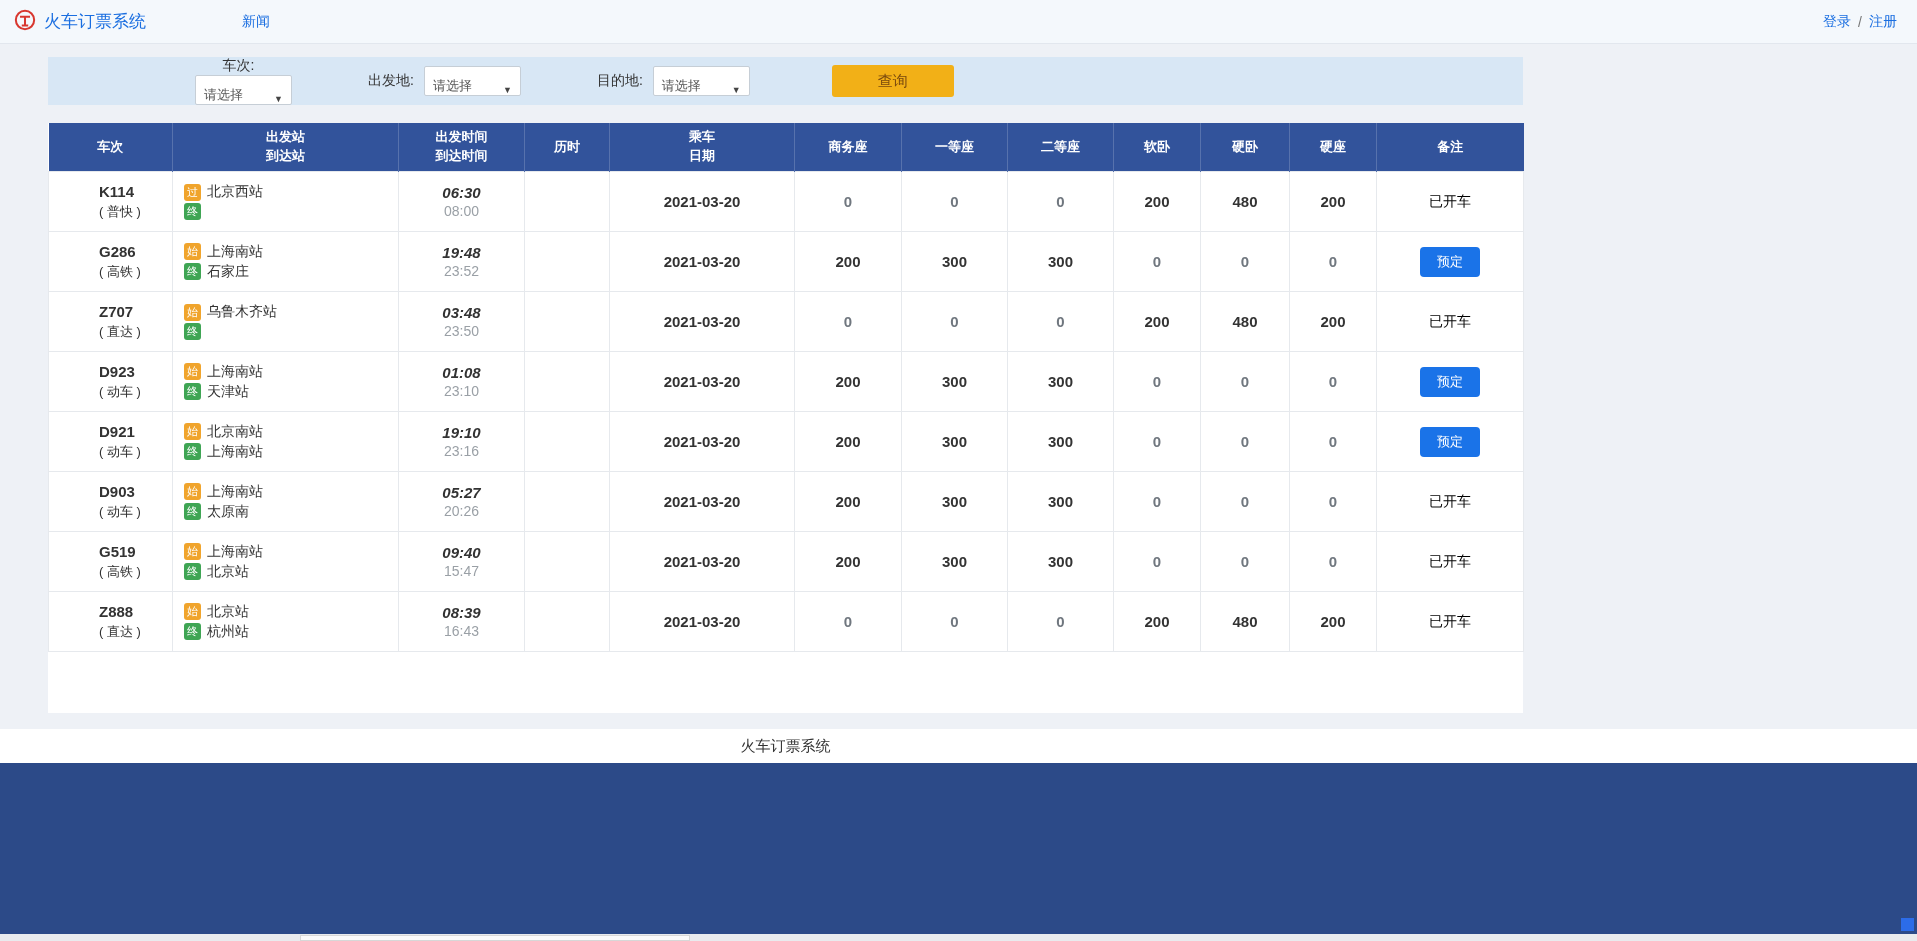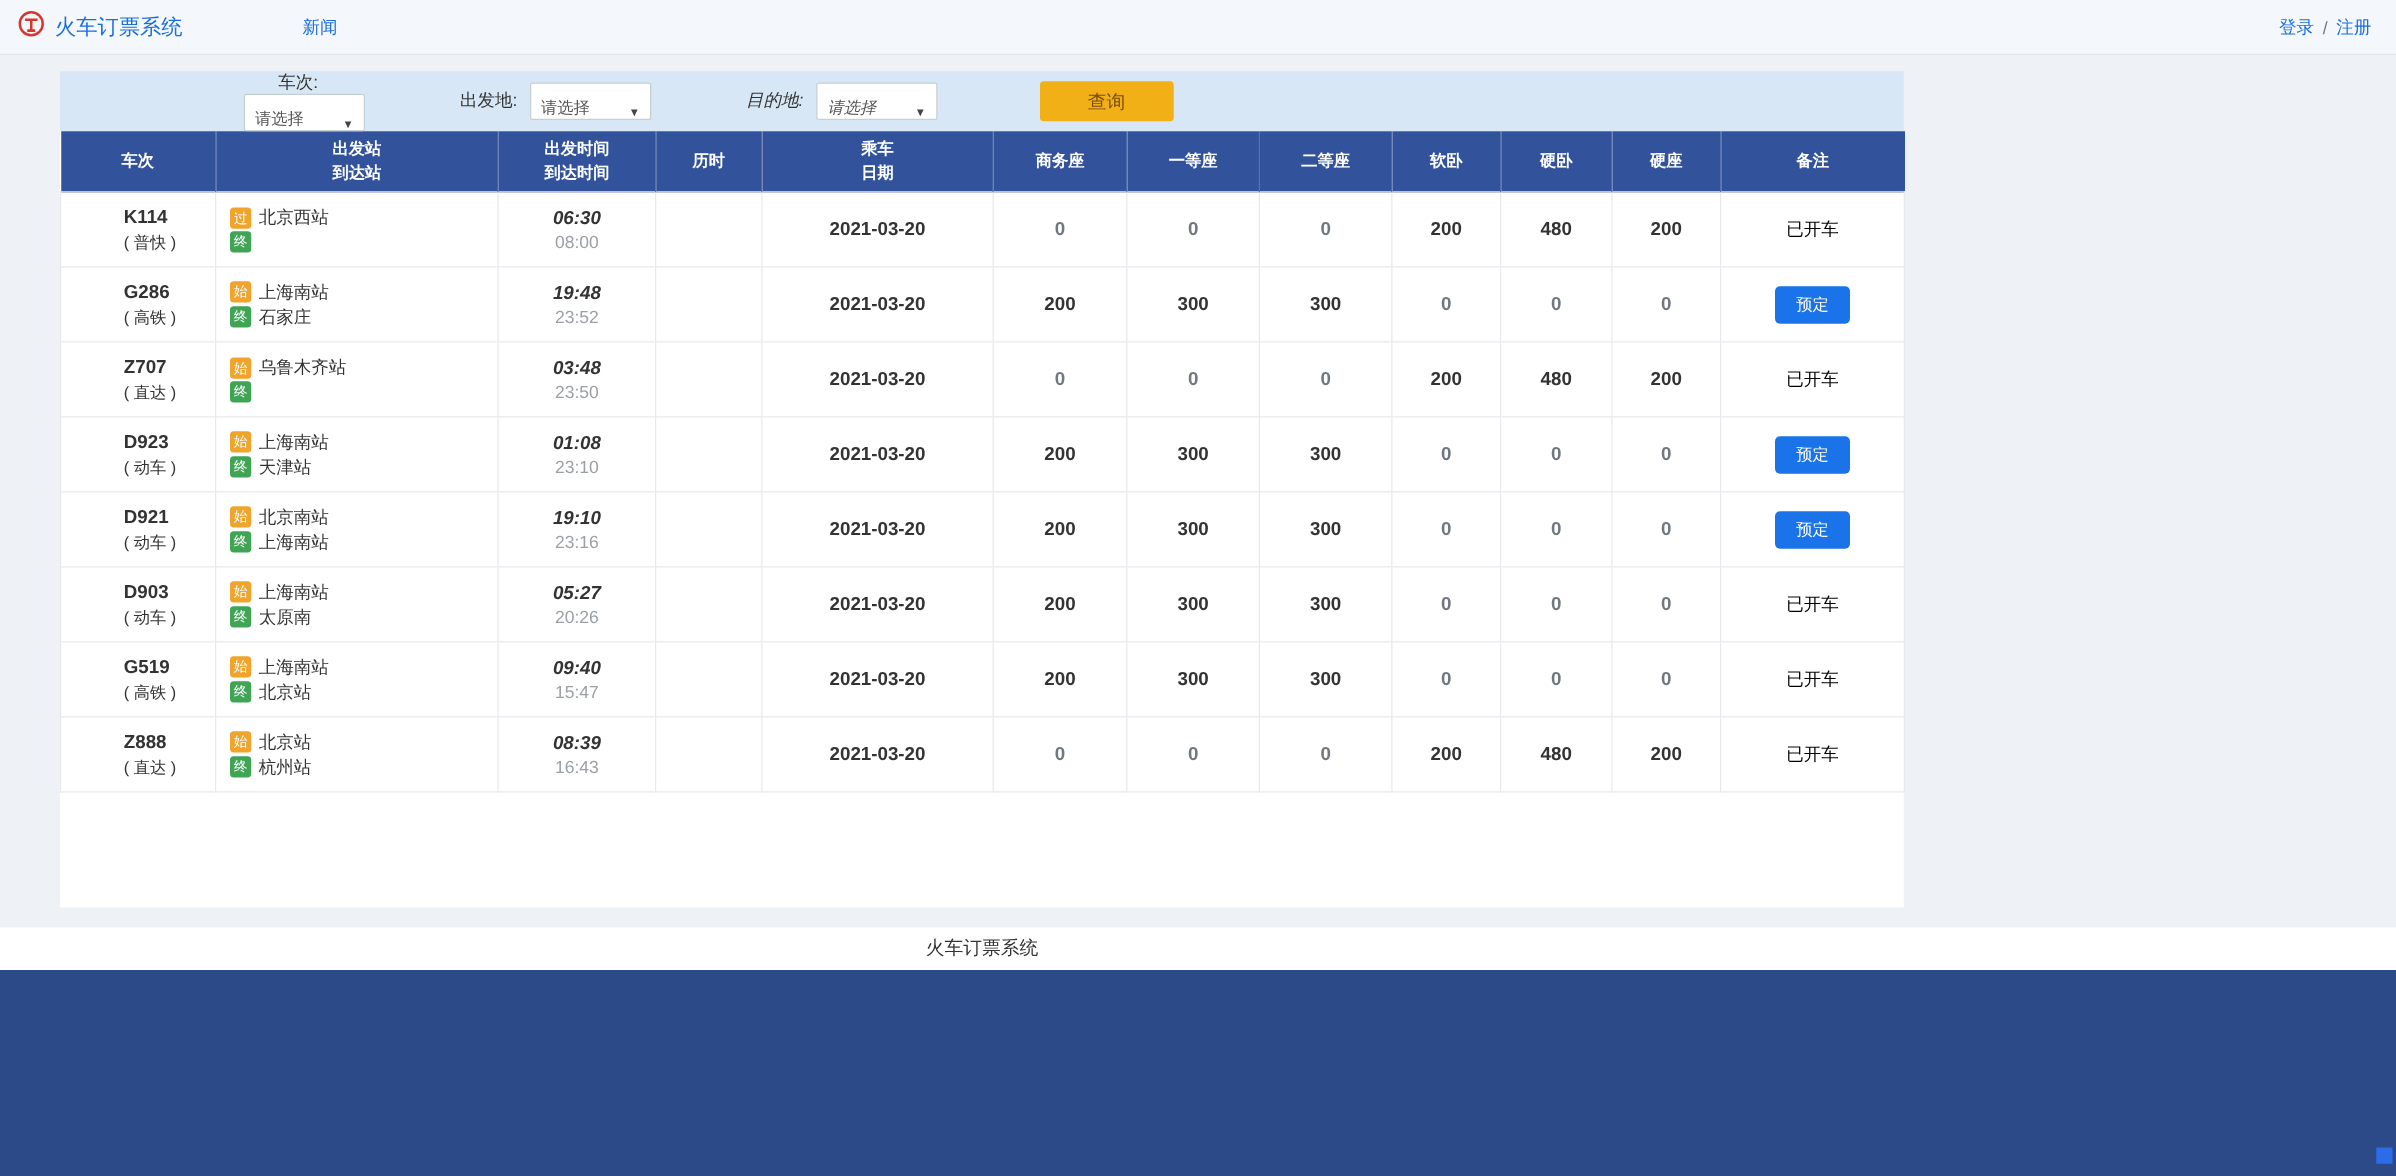--- a/index.html
+++ b/index.html
@@ -25,41 +25,41 @@
 
   
   .main { width:1475px; margin:13px 0 0 48px; }
 
   
   .search-panel {
     height:48px; background:var(--search-bg,#d8e7f5);
     display:flex; align-items:center; padding-left:147px; box-sizing:border-box;
   }
   .form-group { display:flex; align-items:center; }
-  .fg-1 { margin-right:76px;flex-direction:column; } .fg-2 { margin-right:76px; } .fg-3 { margin-right:58px;font-style:italic; }
+  .fg-1 { margin-right:76px;flex-direction:column; } .fg-2 { margin-right:76px; } .fg-3 { margin-right:58px; }
   .field-label { font-size:14px; color:#333; margin-right:10px; white-space:nowrap; }
   .select {
     width:97px; height:30px; background:#fff; border:1px solid #c6ced6; border-radius:2px;
     display:flex; align-items:flex-end; justify-content:space-between;
     padding:0 8px; box-sizing:border-box; font-size:13px; color:#555; cursor:pointer;
   }
   .select-caret { font-size:9px; color:#444; }
   .date-input {
     width:220px; height:30px; border:1px solid #c6ced6; border-radius:2px;
     padding:0 10px; font-size:14px; color:#333; box-sizing:border-box; background:#fff;
     font-family:inherit;
   }
   .query-btn {
-    margin-left:24px; width:107px; height:32px; border:none; border-radius:3px;
+    margin-left:24px; width:122px; height:32px; border:none; border-radius:3px;
     background:var(--button-gold,#f2b017); color:var(--button-gold-text,#7a4a0e);
     font-size:15px; cursor:pointer; font-family:inherit;
   }
 
   
-  .table-wrap { background:#fff; padding-bottom:92px; }
+  .table-wrap { margin-top:18px; background:#fff; padding-bottom:61px; }
   table { width:1475px; table-layout:fixed; border-collapse:collapse; }
   thead th {
     height:48px; background:var(--table-header-navy,#32539b); color:#fff;
     font-size:13px; font-weight:bold; white-space:pre-line; line-height:1.45;
     border-right:1px solid rgba(255,255,255,0.18); vertical-align:middle; text-align:center;
   }
   thead th:last-child { border-right:none; }
   tbody td {
     height:60px; border:1px solid #e6e9ed; vertical-align:middle; text-align:center;
     font-size:14px; color:#333; box-sizing:border-box;

